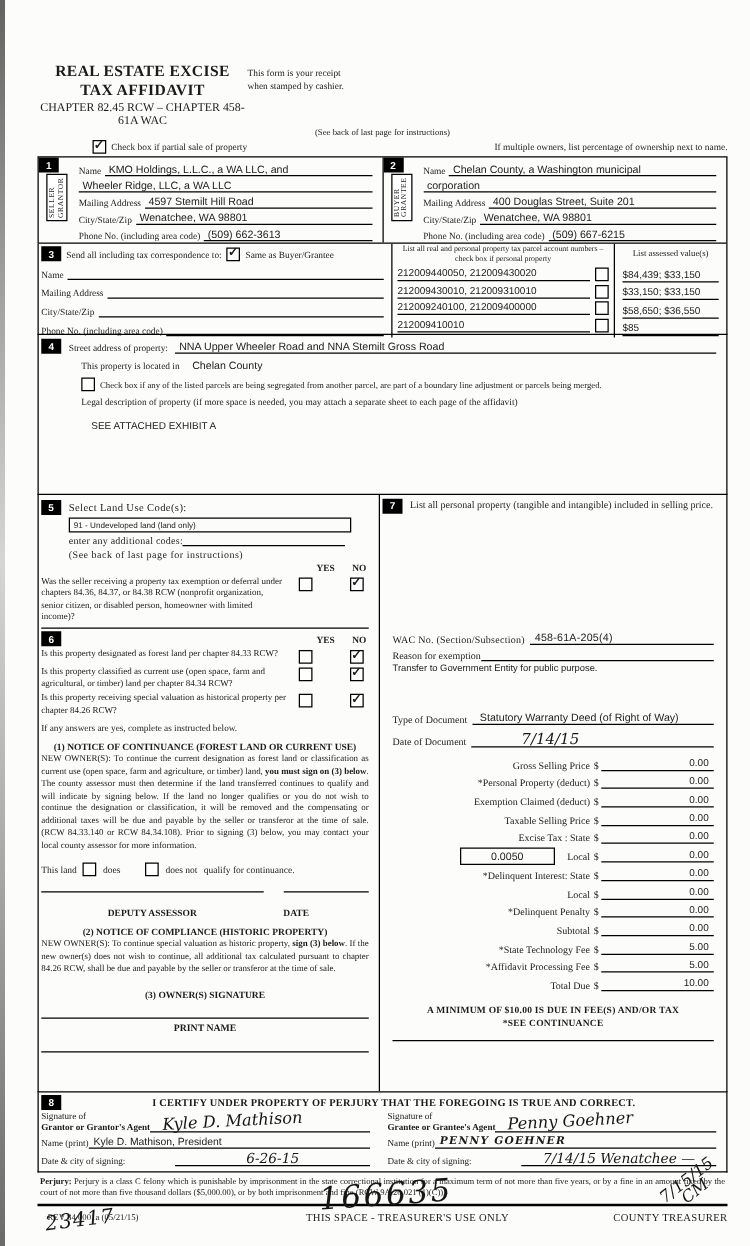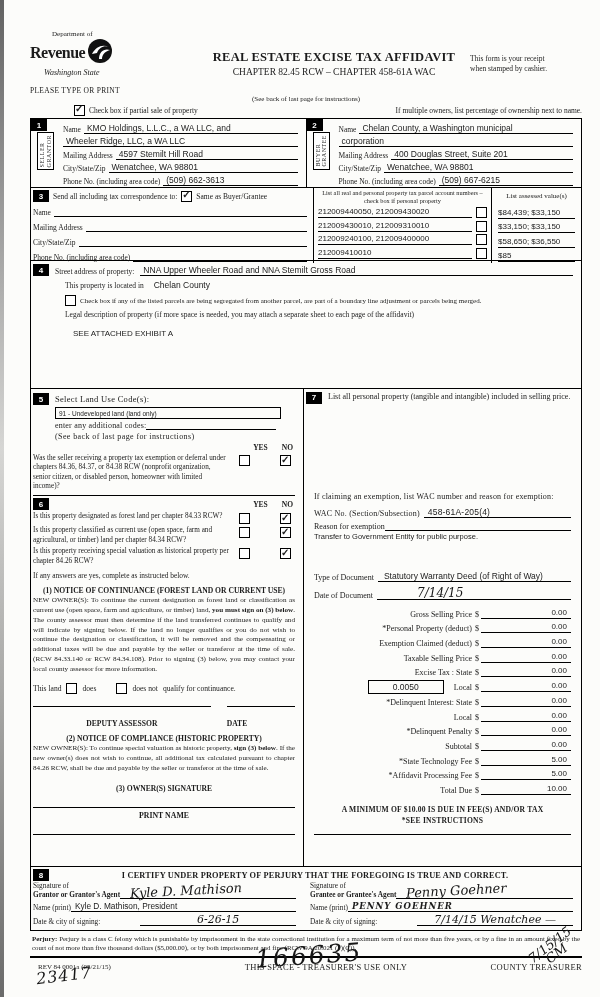--- a/index.html
+++ b/index.html
@@ -157,35 +157,20 @@
                text-align:center;line-height:11px;}
 </style>
 </head>
 <body>
 
 <div class="page">
   <div class="scan-strip"></div>
   <div class="content">
 
     <div class="hdr">
-      <div class="logo-wrap">
-        <div class="logo-line1">Department of</div>
-        <div class="logo-row">
-          <span class="logo-line2">Revenue</span>
-          <span>
-            <svg width="26" height="26" viewBox="0 0 26 26">
-              <circle cx="13" cy="13" r="12" fill="#111"></circle>
-              <path d="M5 16 C9 8 16 6 22 9 C18 7 12 9 10 15 Z" fill="#fff"></path>
-              <path d="M12 21 C12 14 17 10 23 12 C19 13 15 16 15 21 Z" fill="#fff"></path>
-            </svg>
-          </span>
-        </div>
-        <div class="logo-line3">Washington State</div>
-        <div class="please">PLEASE TYPE OR PRINT</div>
-      </div>
       <div class="titlebox">
         <div class="title">REAL ESTATE EXCISE TAX AFFIDAVIT</div>
         <div class="subtitle">CHAPTER 82.45 RCW – CHAPTER 458-61A WAC</div>
       </div>
       <div class="receipt">
         <div>This form is your receipt</div>
         <div>when stamped by cashier.</div>
       </div>
     </div>
     <div class="seeback">(See back of last page for instructions)</div>
@@ -415,21 +400,20 @@
         <div class="printname">PRINT NAME</div>
         <div class="longline"></div>
       </div>
 
       <div class="dright">
         <div class="s7head">
           <span class="secno">7</span>
           <span>List all  personal property (tangible and intangible) included in selling price.</span>
         </div>
         <div class="s7spacer"></div>
-        <div class="claimex">If claiming an exemption, list WAC number and reason for exemption:</div>
         <div class="wacrow">
           <span>WAC No. (Section/Subsection)</span>
           <span class="wacval">458-61A-205(4)</span>
         </div>
         <div class="reasonrow">
           <span>Reason for exemption</span>
           <span class="fill"></span>
         </div>
         <div class="reasonval">Transfer to Government Entity for public purpose.</div>
         <div class="s7spacer2"></div>
@@ -508,21 +492,21 @@
             </div>
           <div class="mrow">
               <span class="mlabel">Total Due</span>
               <span class="dollar">$</span>
               <span class="mline">10.00</span>
             </div>
         </div>
 
         <div class="minnote">
           <div>A MINIMUM OF $10.00 IS DUE IN FEE(S) AND/OR TAX</div>
-          <div>*SEE INSTRUCTIONS</div>
+          <div>*SEE CONTINUANCE</div>
         </div>
         <div class="endline" style="margin:7px 10px 0 10px;"></div>
       </div>
     </div>
 
     <div class="blockE">
       <div class="certrow">
         <span class="secno">8</span>
         <span class="cert">I CERTIFY UNDER PROPERTY OF PERJURY THAT THE FOREGOING IS TRUE AND CORRECT.</span>
       </div>

